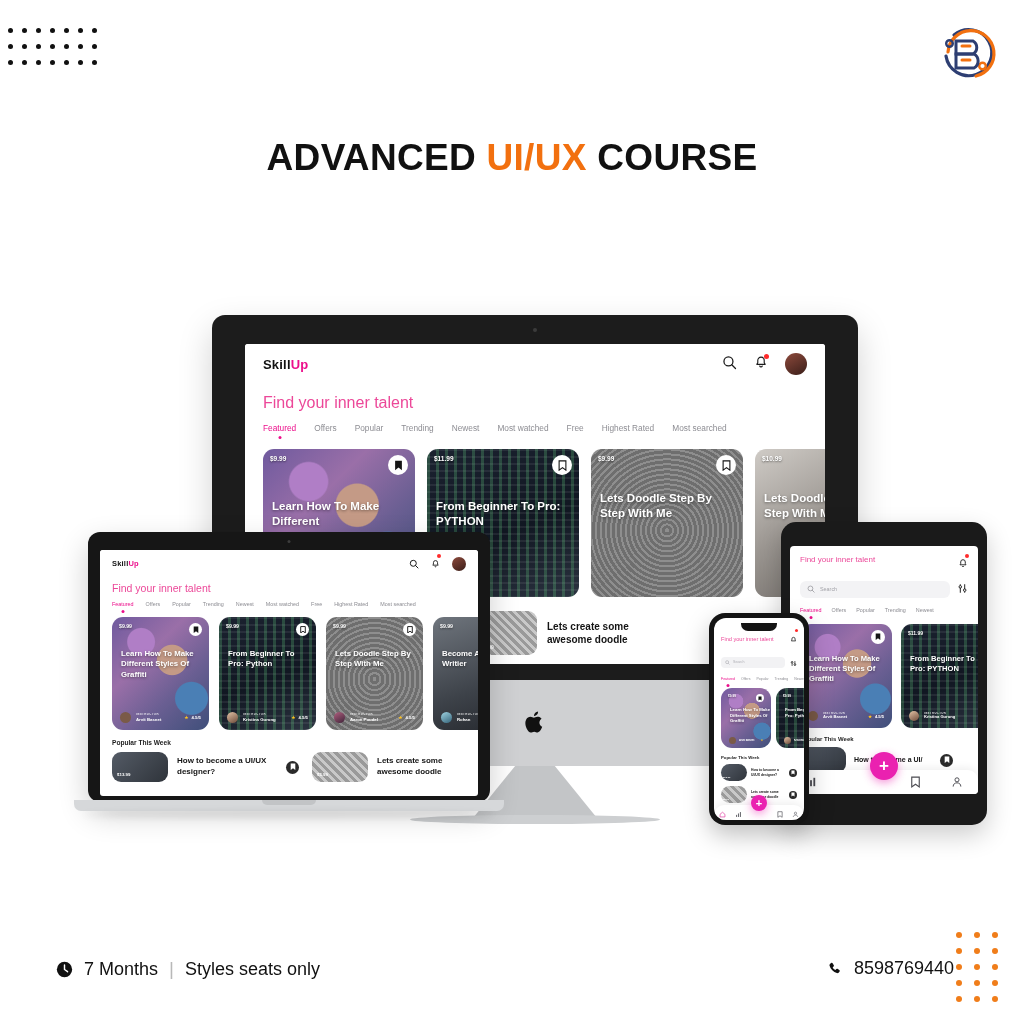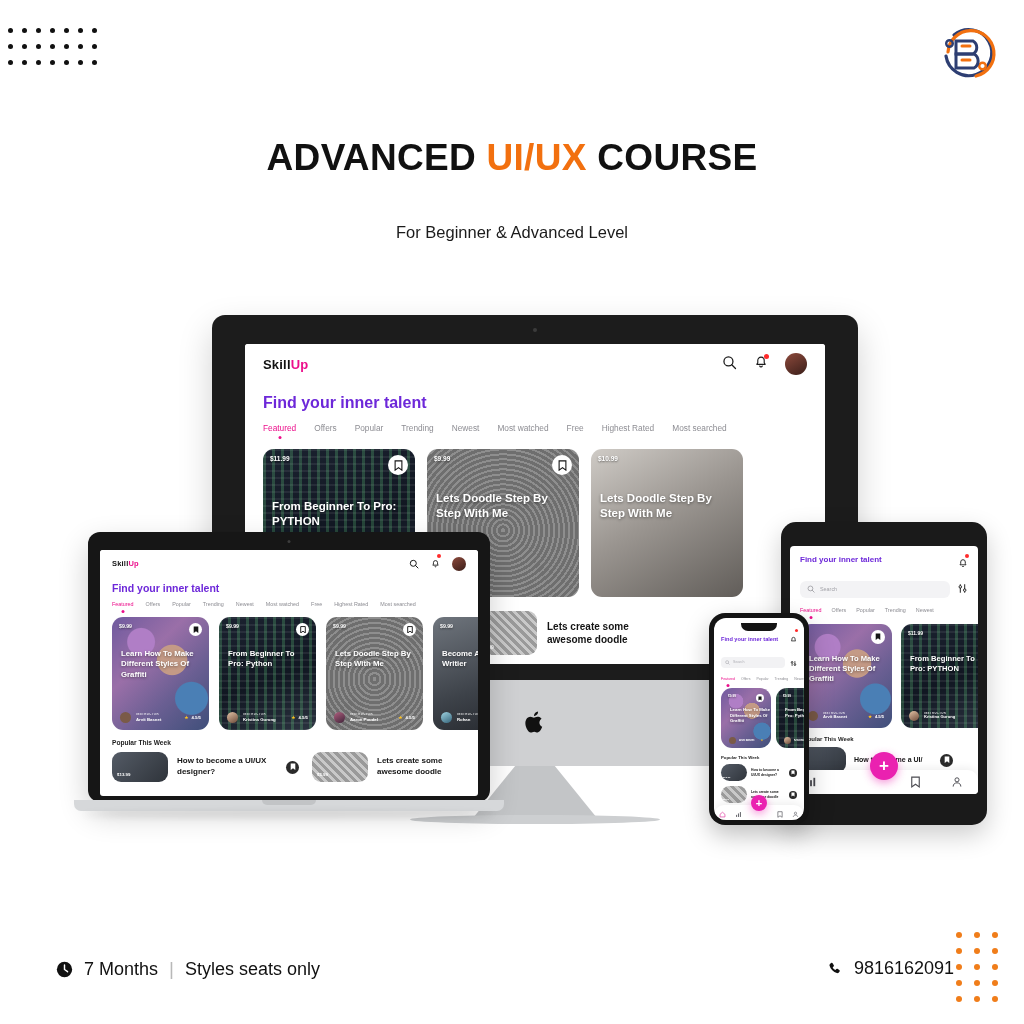--- a/index.html
+++ b/index.html
@@ -27,21 +27,21 @@
   #page-title{font-size:37px;font-weight:bold;letter-spacing:.3px;color:#111;line-height:1.1;margin:0;}
   #page-title .accent{color:#f2700f;}
   #page-subtitle{font-size:16.5px;color:#1b1b1b;margin:44px 0 0 0;font-weight:500;}
 
   
   .device{position:absolute;}
   .screen{background:#ffffff;overflow:hidden;position:relative;}
   .appbar{display:flex;align-items:center;justify-content:space-between;background:#fff;}
   .logo-txt{font-weight:bold;color:#111;letter-spacing:.2px;}
   .logo-txt .up{color:#ec0f8b;}
-  .hero-title{font-weight:bold;color:#6d28d9;}
+  .hero-title{font-weight:normal;color:#ec4899;}
   .tabs{display:flex;align-items:center;}
   .tabs span{color:#8d8d93;white-space:nowrap;}
   .tabs span.active{color:#ec0f8b;position:relative;}
   .tabs span.active::after{content:"";position:absolute;left:50%;transform:translateX(-50%);bottom:-6px;width:3px;height:3px;border-radius:50%;background:#ec0f8b;}
   .cardrow{display:flex;}
   .ccard{position:relative;border-radius:11px;overflow:hidden;flex:0 0 auto;color:#fff;}
   .ccard .price{position:absolute;left:7px;top:6px;font-weight:bold;text-shadow:0 1px 2px rgba(0,0,0,.5);}
   .ccard .bmk{position:absolute;right:7px;top:6px;background:#fff;border-radius:50%;display:flex;align-items:center;justify-content:center;color:#111;}
   .ccard .ctitle{position:absolute;left:9px;font-weight:bold;line-height:1.32;text-shadow:0 1px 3px rgba(0,0,0,.45);}
   .ccard .foot{position:absolute;left:8px;right:8px;bottom:7px;display:flex;align-items:center;gap:5px;}
@@ -176,21 +176,20 @@
       <circle cx="50.5" cy="44" r="3.3" fill="none" stroke="#f2700f" stroke-width="2.4"></circle>
       <path d="M24 19 H41 a7.5 7.5 0 0 1 0 13 H24 Z" fill="none" stroke="#2d3e72" stroke-width="3"></path>
       <path d="M24 32 H42 a8 8 0 0 1 0 14 H24 Z" fill="none" stroke="#2d3e72" stroke-width="3"></path>
       <path d="M30 24 H38" stroke="#f2700f" stroke-width="3" stroke-linecap="round"></path>
       <path d="M30 38 H38" stroke="#f2700f" stroke-width="3" stroke-linecap="round"></path>
     </svg>
   </div>
 
   <div class="head-wrap">
     <h1 id="page-title"><span>ADVANCED </span><span class="accent">UI/UX</span><span> COURSE</span></h1>
-    <p id="page-subtitle">For Beginner &amp; Advanced Level</p>
   </div>
 
   <div class="device" id="imac">
     <div class="bezel">
       <div class="cam"></div>
     </div>
     <div class="screen">
 
       <div class="appbar" style="height:40px;padding:0 18px;">
         <div class="logo-txt" style="font-size:13px;"><span>Skill</span><span class="up">Up</span></div>
@@ -221,20 +220,30 @@
           <span>Trending</span>
           <span>Newest</span>
           <span>Most watched</span>
           <span>Free</span>
           <span>Highest Rated</span>
           <span>Most searched</span>
         </div>
       </div>
 
       <div class="cardrow" style="gap:12px;padding:16px 0 0 18px;">
+        <div class="ccard art-graffiti" style="width:152px;height:148px;">
+          <div class="price" style="font-size:6.5px;">$9.99</div>
+          <div class="bmk" style="width:20px;height:20px;">
+            <svg width="9" height="11" viewBox="0 0 10 13">
+                <path d="M1 1h8v11L5 9l-4 3Z" fill="#151515"></path>
+              </svg>
+          </div>
+          <div class="ctitle" style="top:50px;font-size:11.5px;width:128px;">Learn How To Make Different</div>
+
+        </div>
 
         <div class="ccard art-code" style="width:152px;height:148px;">
           <div class="price" style="font-size:6.5px;">$11.99</div>
           <div class="bmk" style="width:20px;height:20px;">
             <svg width="9" height="11" viewBox="0 0 10 13">
                 <path d="M1 1h8v11L5 9l-4 3Z" fill="none" stroke="#151515" stroke-width="1.3"></path>
               </svg>
           </div>
           <div class="ctitle" style="top:50px;font-size:11.5px;width:128px;">From Beginner To Pro: PYTHON</div>
 
@@ -683,16 +692,16 @@
     <span class="divider">|</span>
     <span class="ftxt">Styles seats only</span>
   </div>
 
   <div id="footer-right">
     <span class="ficon">
       <svg width="16" height="16" viewBox="0 0 20 20">
           <path d="M5.2 2.6c.7-.5 1.6-.3 2 .4l1.3 2.2c.4.6.2 1.4-.4 1.8l-1 .7c.6 1.6 1.9 2.9 3.5 3.5l.7-1c.4-.6 1.2-.8 1.8-.4l2.2 1.3c.7.4.9 1.3.4 2l-.9 1.2c-.6.8-1.6 1.1-2.5.8C8 13.7 4.5 10.2 3.2 6 2.9 5.1 3.2 4.1 4 3.5Z" fill="#111"></path>
         </svg>
     </span>
-    <span class="ftxt">9816162091</span>
+    <span class="ftxt">8598769440</span>
   </div>
 
 </div>
 
 </body></html>

